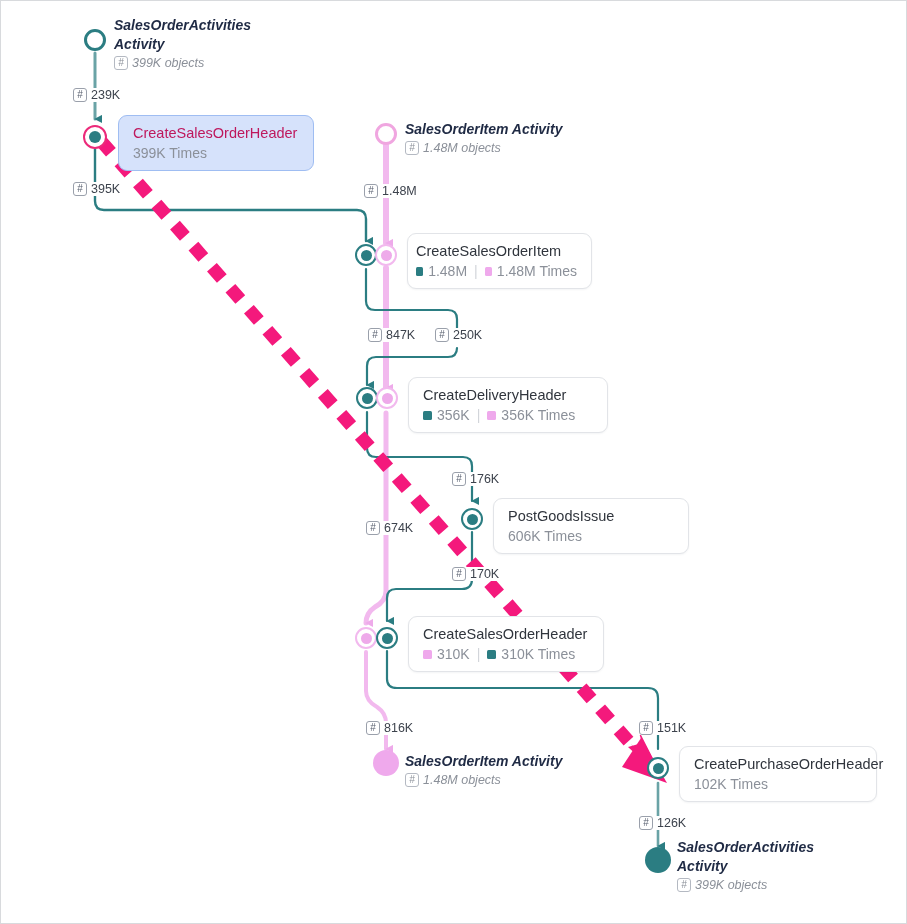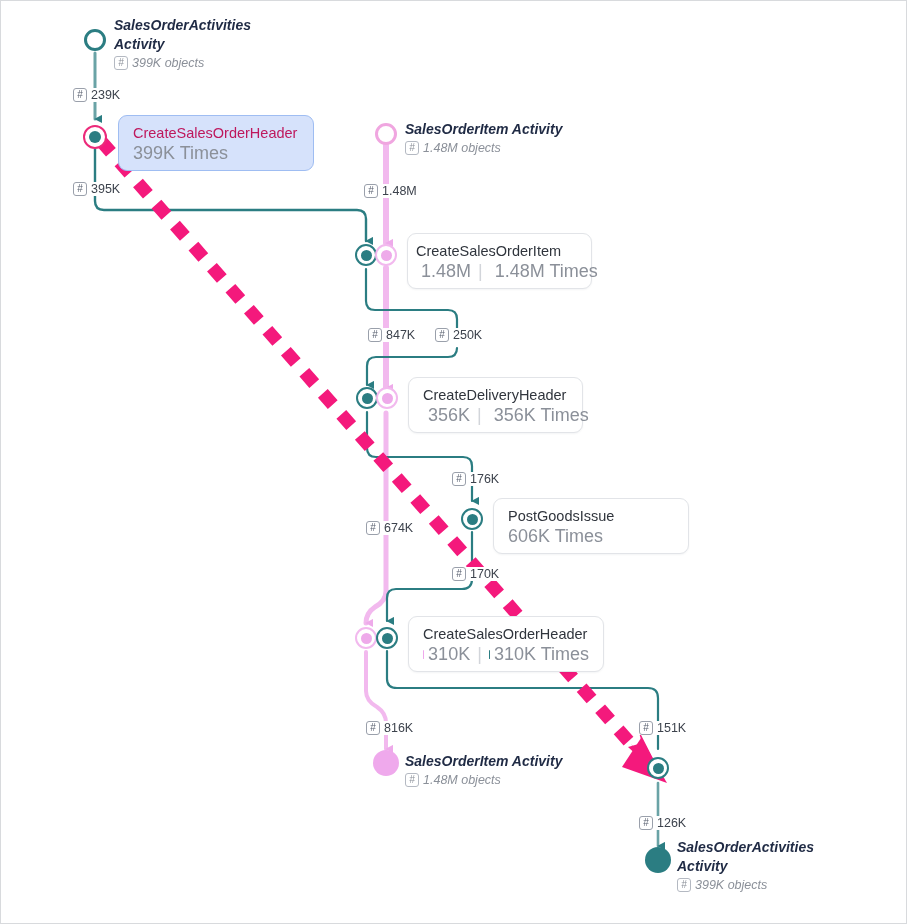--- a/index.html
+++ b/index.html
@@ -41,21 +41,21 @@
   .card.selected{
     background:#d6e2fb;
     border:1px solid #9fbdf2;
     box-shadow:none;
   }
   .card-title{
     font-size:14.5px;color:#30353d;line-height:18px;white-space:nowrap;
   }
   .card.selected .card-title{color:#be185d;}
   .card-metrics{
-    margin-top:3px;font-size:18px;color:#8b9099;line-height:16px;white-space:nowrap;
+    margin-top:3px;font-size:14px;color:#8b9099;line-height:16px;white-space:nowrap;
     display:flex;align-items:center;gap:5px;
   }
   .sw{display:inline-block;width:9px;height:9px;border-radius:1.5px;}
   .sw-teal{background:#2b7d82;}
   .sw-pink{background:#efa9ec;}
   .divider{color:#d2d5da;padding:0 2px;}
   
   .obj-label{position:absolute;white-space:nowrap;font-style:italic;}
   .obj-title{font-size:14px;font-weight:bold;color:#1f2a44;line-height:19px;}
   .obj-sub{margin-top:1px;font-size:12.5px;color:#8b9099;line-height:16px;
@@ -213,21 +213,21 @@
       <span class="sw sw-teal"></span>
       <span>1.48M</span>
       <span class="divider">|</span>
       <span class="sw sw-pink"></span>
       <span>1.48M Times</span>
     </div>
   </div>
 
   <div class="dot ring-teal" style="left:355px;top:386px;"></div>
   <div class="dot ring-pink" style="left:375px;top:386px;"></div>
-  <div class="card" style="left:407px;top:376px;width:175px;">
+  <div class="card" style="left:407px;top:376px;width:200px;">
     <div class="card-title">CreateDeliveryHeader</div>
     <div class="card-metrics">
       <span class="sw sw-teal"></span>
       <span>356K</span>
       <span class="divider">|</span>
       <span class="sw sw-pink"></span>
       <span>356K Times</span>
     </div>
   </div>
 
@@ -246,14 +246,20 @@
     <div class="card-metrics">
       <span class="sw sw-pink"></span>
       <span>310K</span>
       <span class="divider">|</span>
       <span class="sw sw-teal"></span>
       <span>310K Times</span>
     </div>
   </div>
 
   <div class="dot ring-teal" style="left:646px;top:756px;"></div>
+  <div class="card" style="left:678px;top:745px;width:198px;">
+    <div class="card-title">CreatePurchaseOrderHeader</div>
+    <div class="card-metrics">
+      <span>102K Times</span>
+    </div>
+  </div>
 
 </div>
 
 </body></html>

